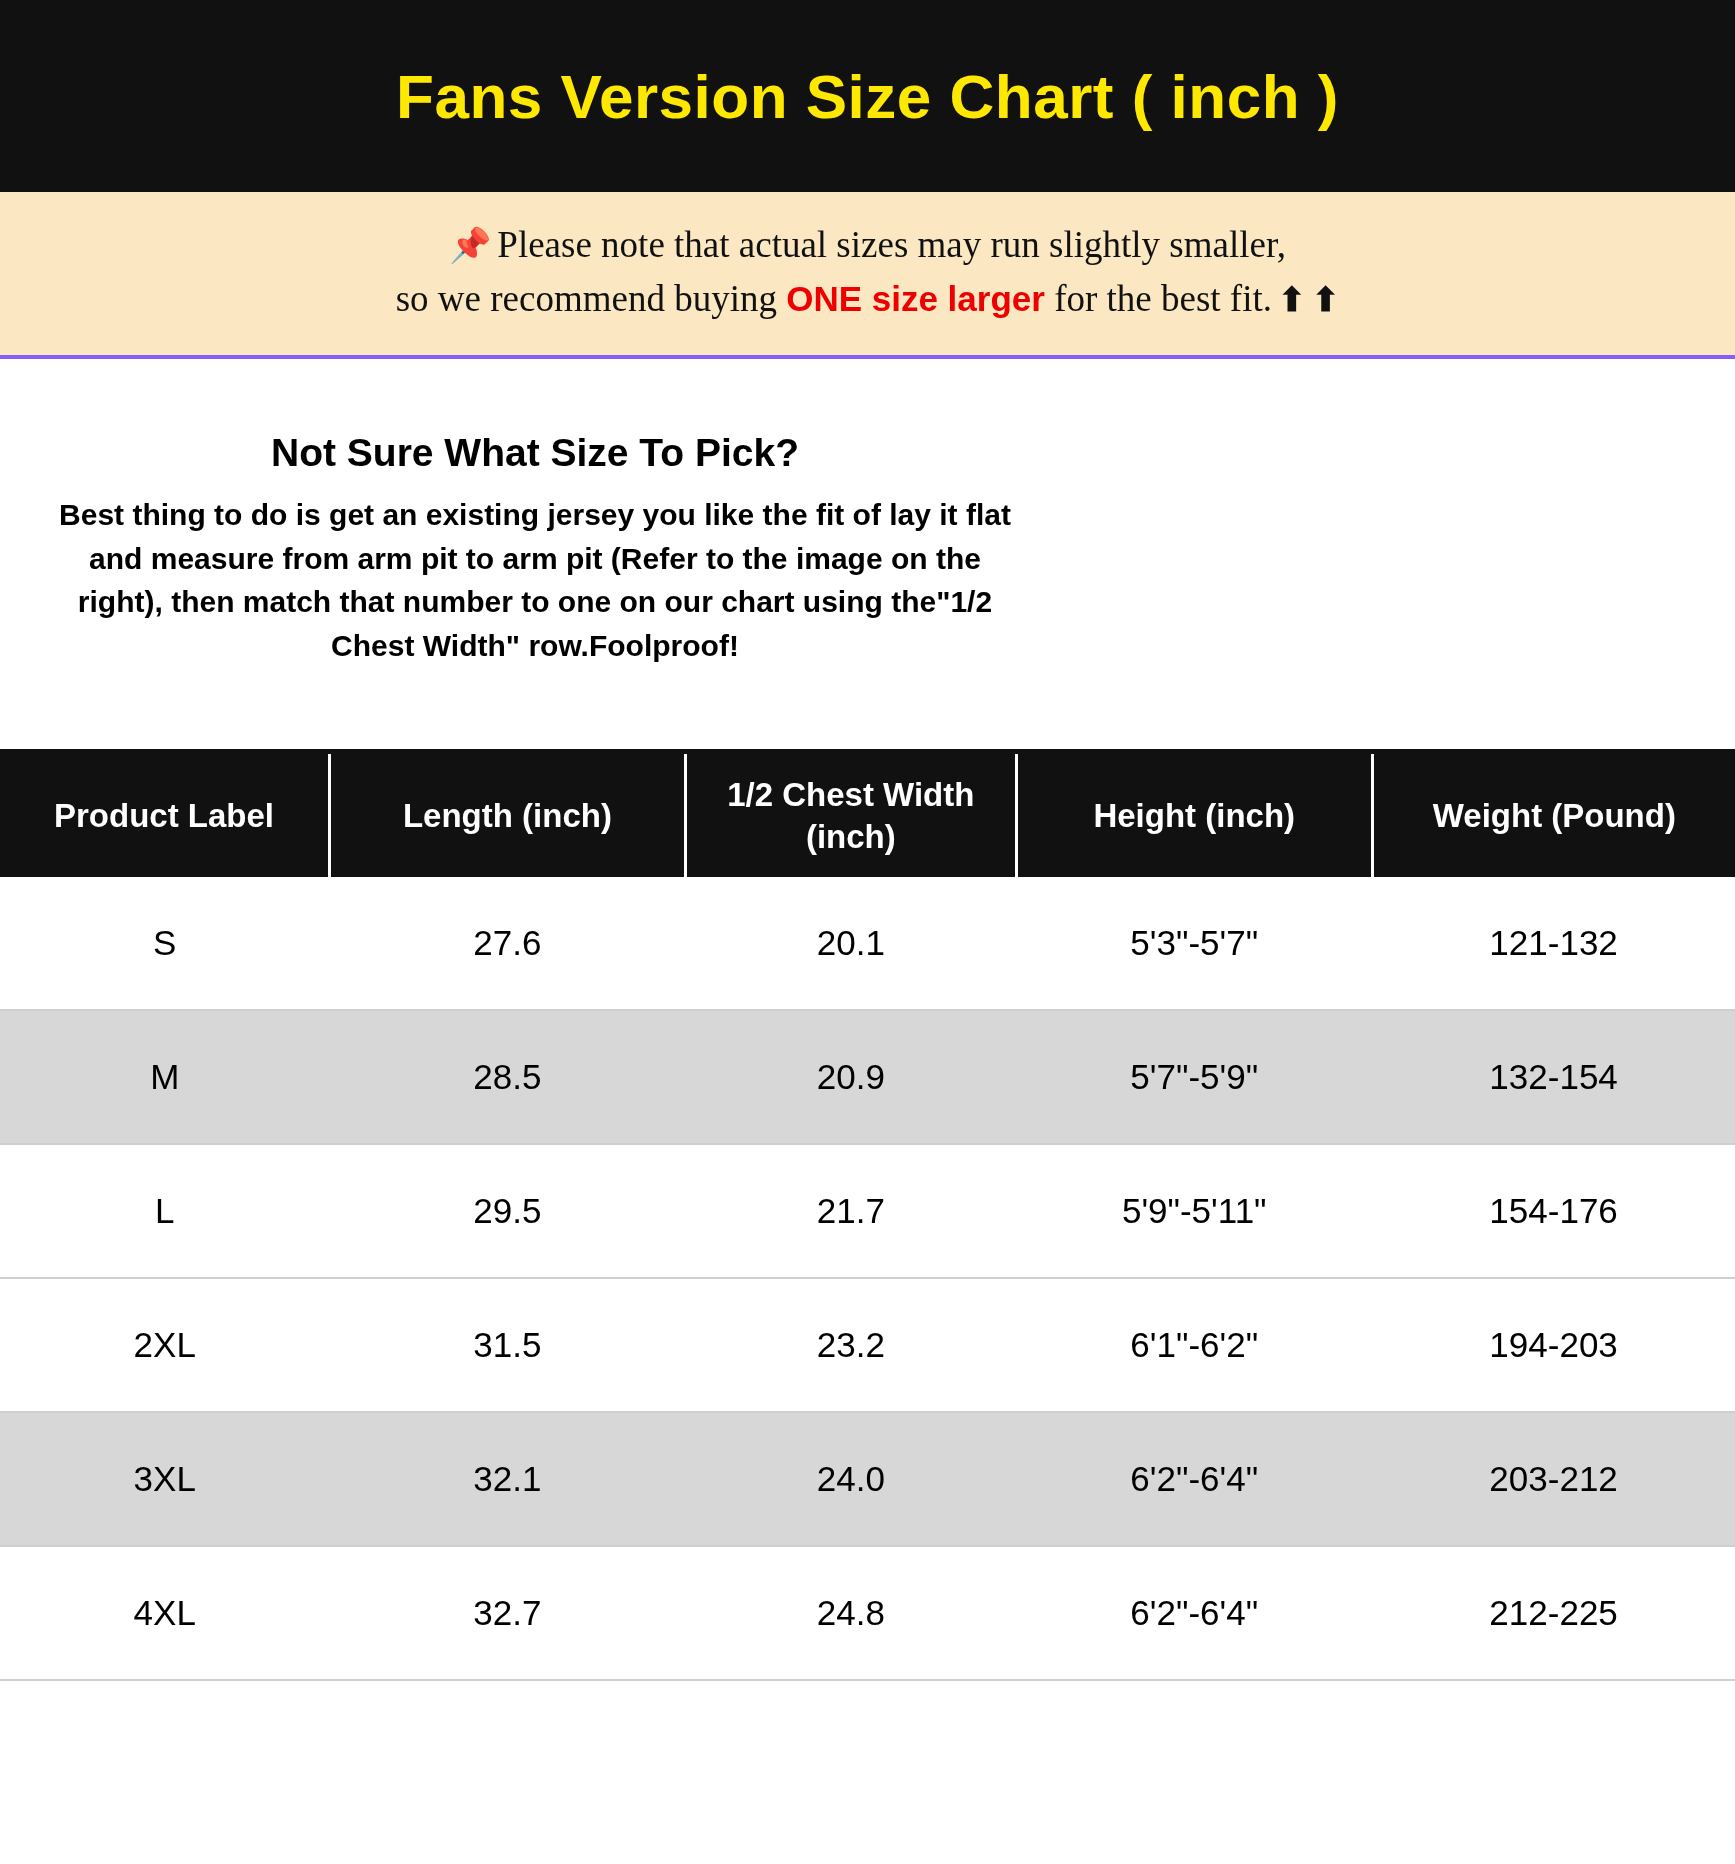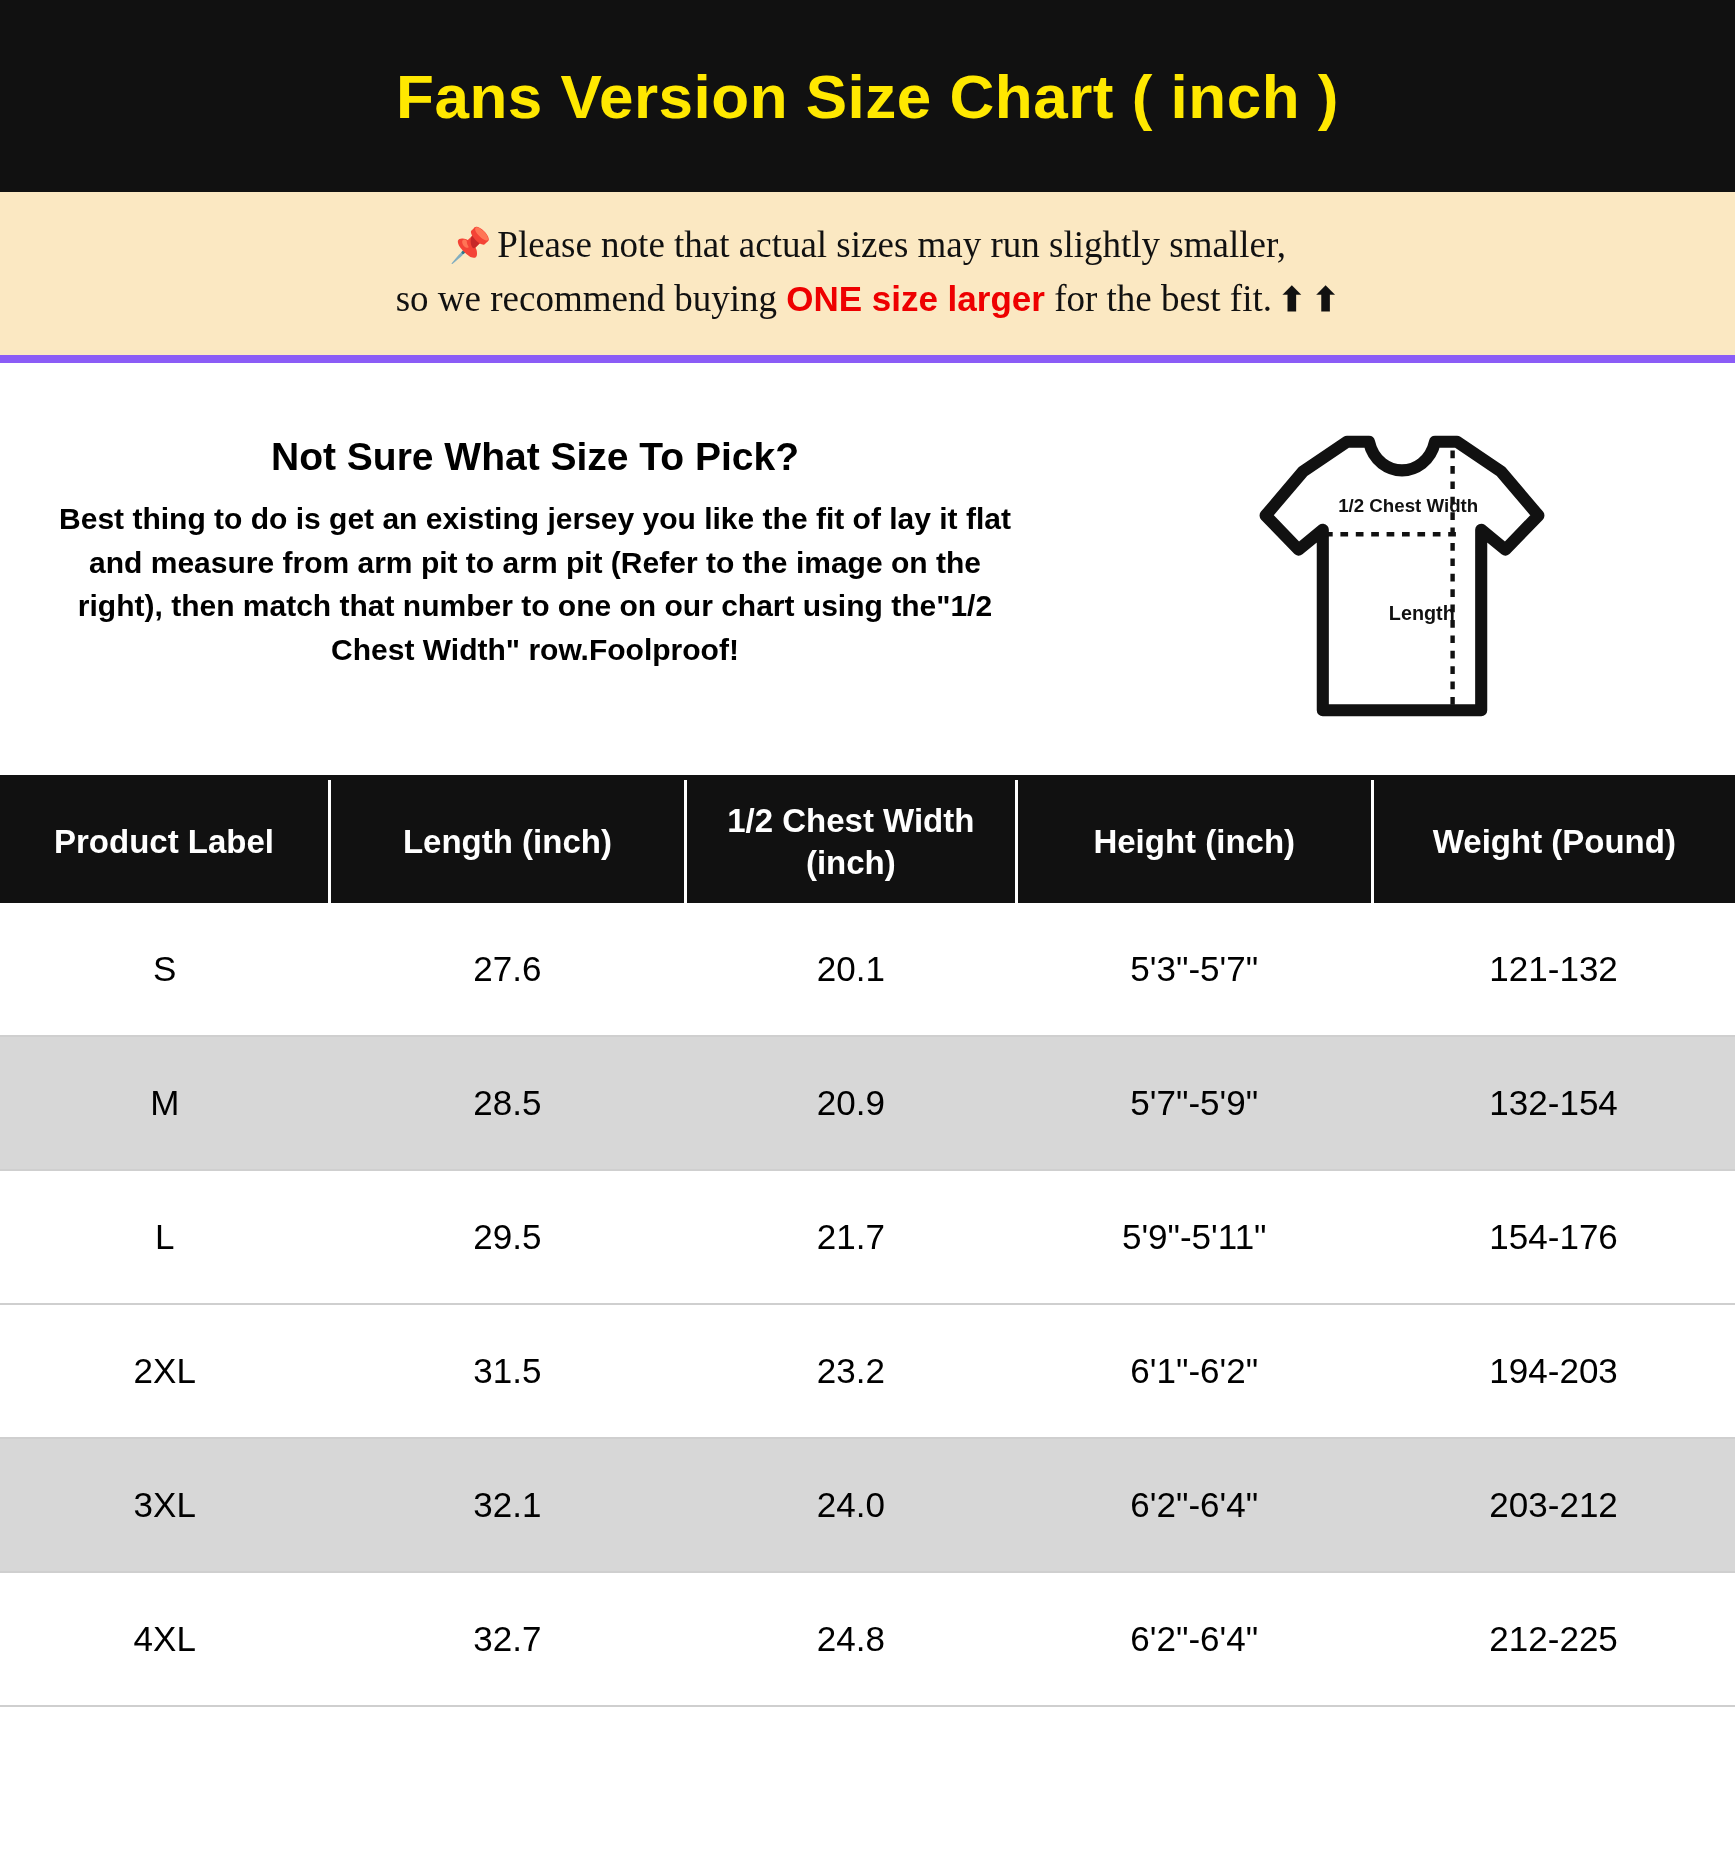--- a/index.html
+++ b/index.html
@@ -35,21 +35,21 @@
     color: #ffe800;
     font-size: 62px;
     font-weight: bold;
     letter-spacing: 0.5px;
     font-family: "Liberation Sans", sans-serif;
   }
 
   
   .note-band {
     background: #fbe8c2;
-    border-bottom: 8px solid #8b5cf6;
+    border-bottom: 4px solid #8b5cf6;
     padding: 26px 0 30px 0;
     text-align: center;
   }
   .note-line {
     font-size: 37px;
     line-height: 1.45;
     color: #111111;
     font-family: "Liberation Serif", serif;
   }
   .pin-icon {
@@ -159,29 +159,20 @@
     <div class="note-line">
       <span>so we recommend buying </span><span class="emph-red">ONE size larger</span><span> for the best fit.</span><span class="arrow-up">⬆</span><span class="arrow-up">⬆</span>
     </div>
   </div>
 
   <div class="info-section">
     <div class="info-text">
       <div class="info-heading">Not Sure What Size To Pick?</div>
       <div class="info-body">Best thing to do is get an existing jersey you like the fit of lay it flat and measure from arm pit to arm pit (Refer to the image on the right), then match that number to one on our chart using the"1/2 Chest Width" row.Foolproof!</div>
     </div>
-    <div class="tee-wrap">
-      <svg class="tee-svg" viewBox="0 0 300 300">
-        <path d="M100 28 L60 55 L26 95 L56 126 L78 108 L78 272 L222 272 L222 108 L244 126 L274 95 L240 55 L200 28 L180 28 C176 46 162 54 150 54 C138 54 124 46 120 28 Z" fill="none" stroke="#111111" stroke-width="11" stroke-linejoin="round"></path>
-        <line x1="196" y1="36" x2="196" y2="272" stroke="#111111" stroke-width="4" stroke-dasharray="7,7"></line>
-        <line x1="80" y1="112" x2="200" y2="112" stroke="#111111" stroke-width="4" stroke-dasharray="7,7"></line>
-        <text x="92" y="92" font-family="Liberation Sans, sans-serif" font-size="17" font-weight="bold" fill="#111111">1/2 Chest Width</text>
-        <text x="138" y="190" font-family="Liberation Sans, sans-serif" font-size="18" font-weight="bold" fill="#111111">Length</text>
-      </svg>
-    </div>
   </div>
 
   <table class="size-table">
     <thead>
       <tr>
         <th class="col-0">Product Label</th>
         <th class="col-1">Length (inch)</th>
         <th class="col-2">1/2 Chest Width (inch)</th>
         <th class="col-3">Height (inch)</th>
         <th class="col-4">Weight (Pound)</th>

